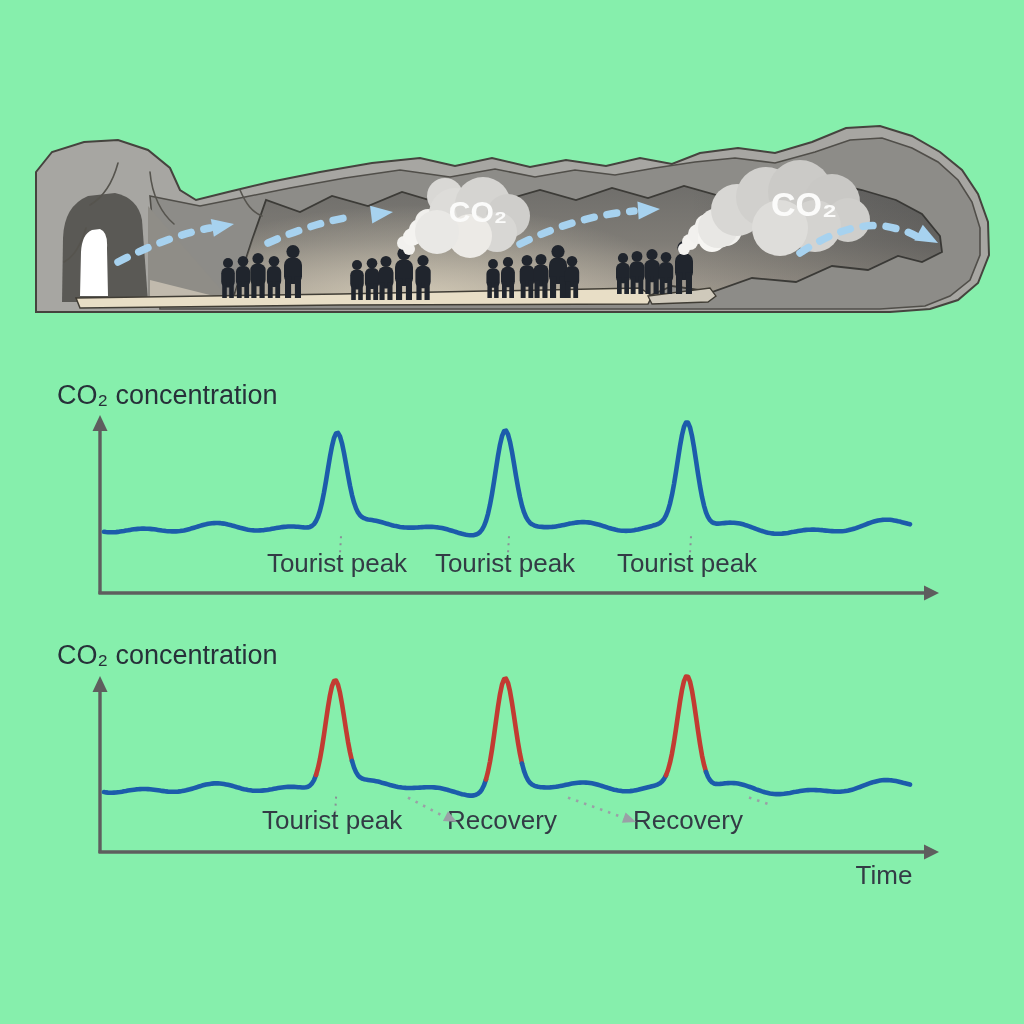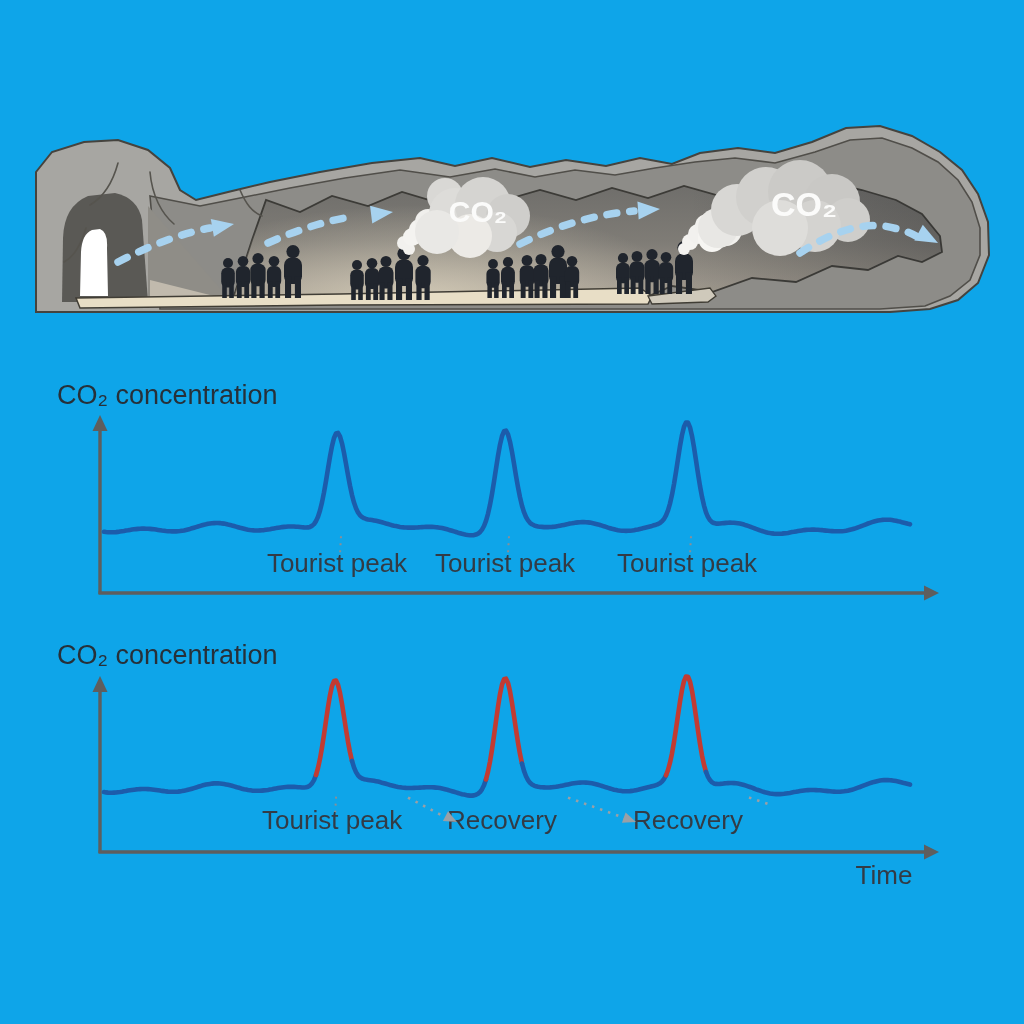--- a/index.html
+++ b/index.html
@@ -1,16 +1,16 @@
 <!DOCTYPE html>
 <html><head>
 <meta charset="utf-8">
 <style>
   html,body{margin:0;padding:0;background:#ffffff;}
-  #stage{position:relative;width:1024px;height:1024px;background:#0ea5e9;overflow:hidden;
+  #stage{position:relative;width:1024px;height:1024px;background:#86efac;overflow:hidden;
          font-family:"Liberation Sans","DejaVu Sans",sans-serif;}
   svg{display:block;}
   .title{font-family:"Liberation Sans","DejaVu Sans",sans-serif;font-size:27px;font-weight:500;fill:#273039;}
   .lbl{font-family:"Liberation Sans","DejaVu Sans",sans-serif;font-size:26px;font-weight:400;fill:#333b45;}
   .cloudtxt{font-family:"Liberation Sans","DejaVu Sans",sans-serif;font-weight:700;fill:#fbfbfa;}
   .axis{stroke:#5e5e5e;stroke-width:3.4;}
   .axisfill{fill:#5e5e5e;}
   .airflow{stroke:#a7d2ef;stroke-width:7.5;fill:none;stroke-dasharray:10 13;stroke-linecap:round;}
   .crack{stroke:#56544e;stroke-width:1.6;fill:none;stroke-linecap:round;}
 </style>

